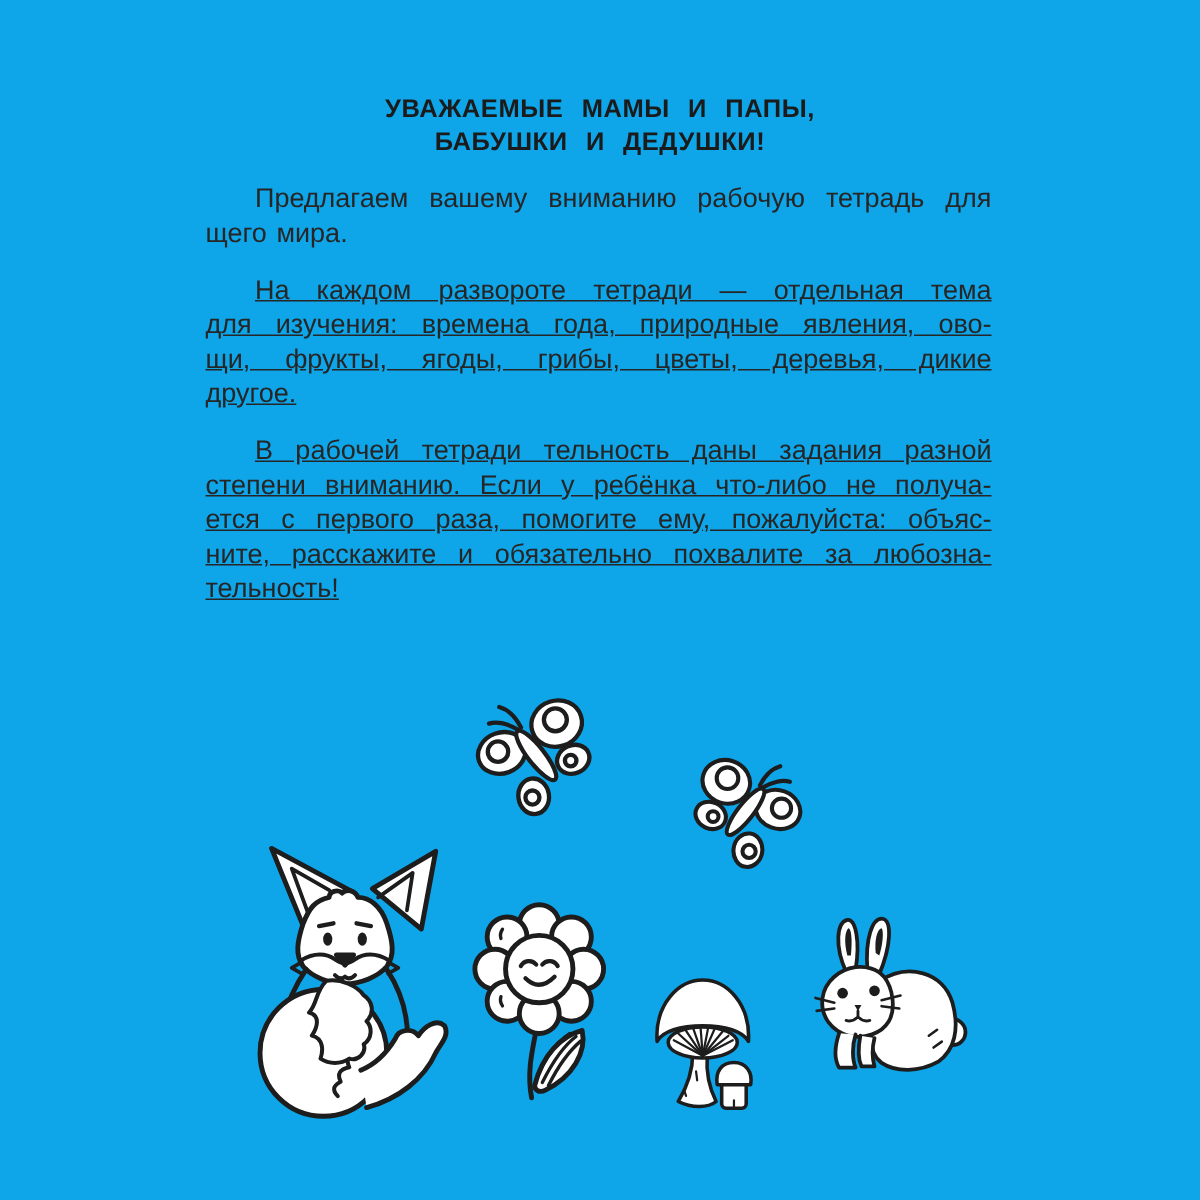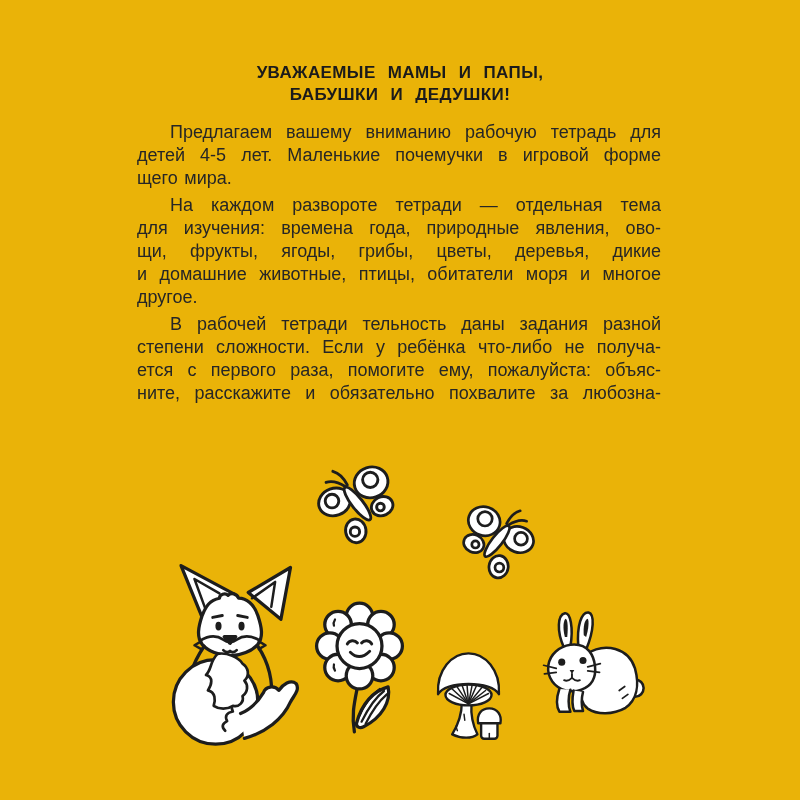--- a/index.html
+++ b/index.html
@@ -1,74 +1,73 @@
 <!DOCTYPE html>
 <html><head>
 <meta charset="utf-8">
 <style>
   html,body { margin:0; padding:0; background:#ffffff; }
   .page {
     position: relative;
     width: 800px; height: 800px;
-    background: #eab308;
+    background: #0ea5e9;
     font-family: "Liberation Sans", sans-serif;
     overflow: hidden;
   }
   .heading {
     position: absolute; top: 62px; left: 0; width: 100%;
     text-align: center;
     font-weight: bold;
     font-size: 17px;
     line-height: 22px;
     letter-spacing: 0.4px;
     word-spacing: 7px;
     color: #1b1b1b;
   }
   .bodytext {
     position: absolute; top: 121px; left: 137px; width: 524px;
     font-size: 18px;
     line-height: 23px;
     color: #262626;
     word-spacing: 1.5px;
   }
-  .para + .para { margin-top: 4px; }
+  .para + .para { margin-top: 15px; text-decoration: underline; }
   .pline { text-align: justify; text-align-last: justify; }
   .pline.last { text-align-last: left; }
   .pline.first { text-indent: 33px; }
   .art { position: absolute; }
   .art svg { display:block; width:100%; height:100%; }
 </style>
 </head>
 <body>
 
 <div class="page">
 
   <div class="heading">
     <div>УВАЖАЕМЫЕ МАМЫ И ПАПЫ,</div>
     <div>БАБУШКИ И ДЕДУШКИ!</div>
   </div>
 
   <div class="bodytext">
       <div class="para">
         <div class="pline first">Предлагаем вашему вниманию рабочую тетрадь для</div>
-        <div class="pline">детей 4-5 лет. Маленькие почемучки в игровой форме</div>
         <div class="pline last">щего мира.</div>
       </div>
       <div class="para">
         <div class="pline first">На каждом развороте тетради — отдельная тема</div>
         <div class="pline">для изучения: времена года, природные явления, ово-</div>
         <div class="pline">щи, фрукты, ягоды, грибы, цветы, деревья, дикие</div>
-        <div class="pline">и домашние животные, птицы, обитатели моря и многое</div>
         <div class="pline last">другое.</div>
       </div>
       <div class="para">
         <div class="pline first">В рабочей тетради тельность даны задания разной</div>
-        <div class="pline">степени сложности. Если у ребёнка что-либо не получа-</div>
+        <div class="pline">степени вниманию. Если у ребёнка что-либо не получа-</div>
         <div class="pline">ется с первого раза, помогите ему, пожалуйста: объяс-</div>
         <div class="pline">ните, расскажите и обязательно похвалите за любозна-</div>
+        <div class="pline last">тельность!</div>
       </div>
     </div>
 
   <div class="art" style="left:315px; top:462px; width:85px; height:85px;">
     <svg viewBox="0 0 100 100">
       <g fill="#ffffff" stroke="#1d1d1d" stroke-width="3.4" stroke-linecap="round" stroke-linejoin="round">
         <path d="M38,27 C34,19 28,13 21,11" fill="none"></path>
         <path d="M36,29 C28,24 19,22 13,24" fill="none"></path>
         <ellipse cx="66" cy="24" rx="20" ry="18" transform="rotate(-18 66 24)"></ellipse>
         <ellipse cx="23" cy="47" rx="19" ry="16" transform="rotate(-20 23 47)"></ellipse>

